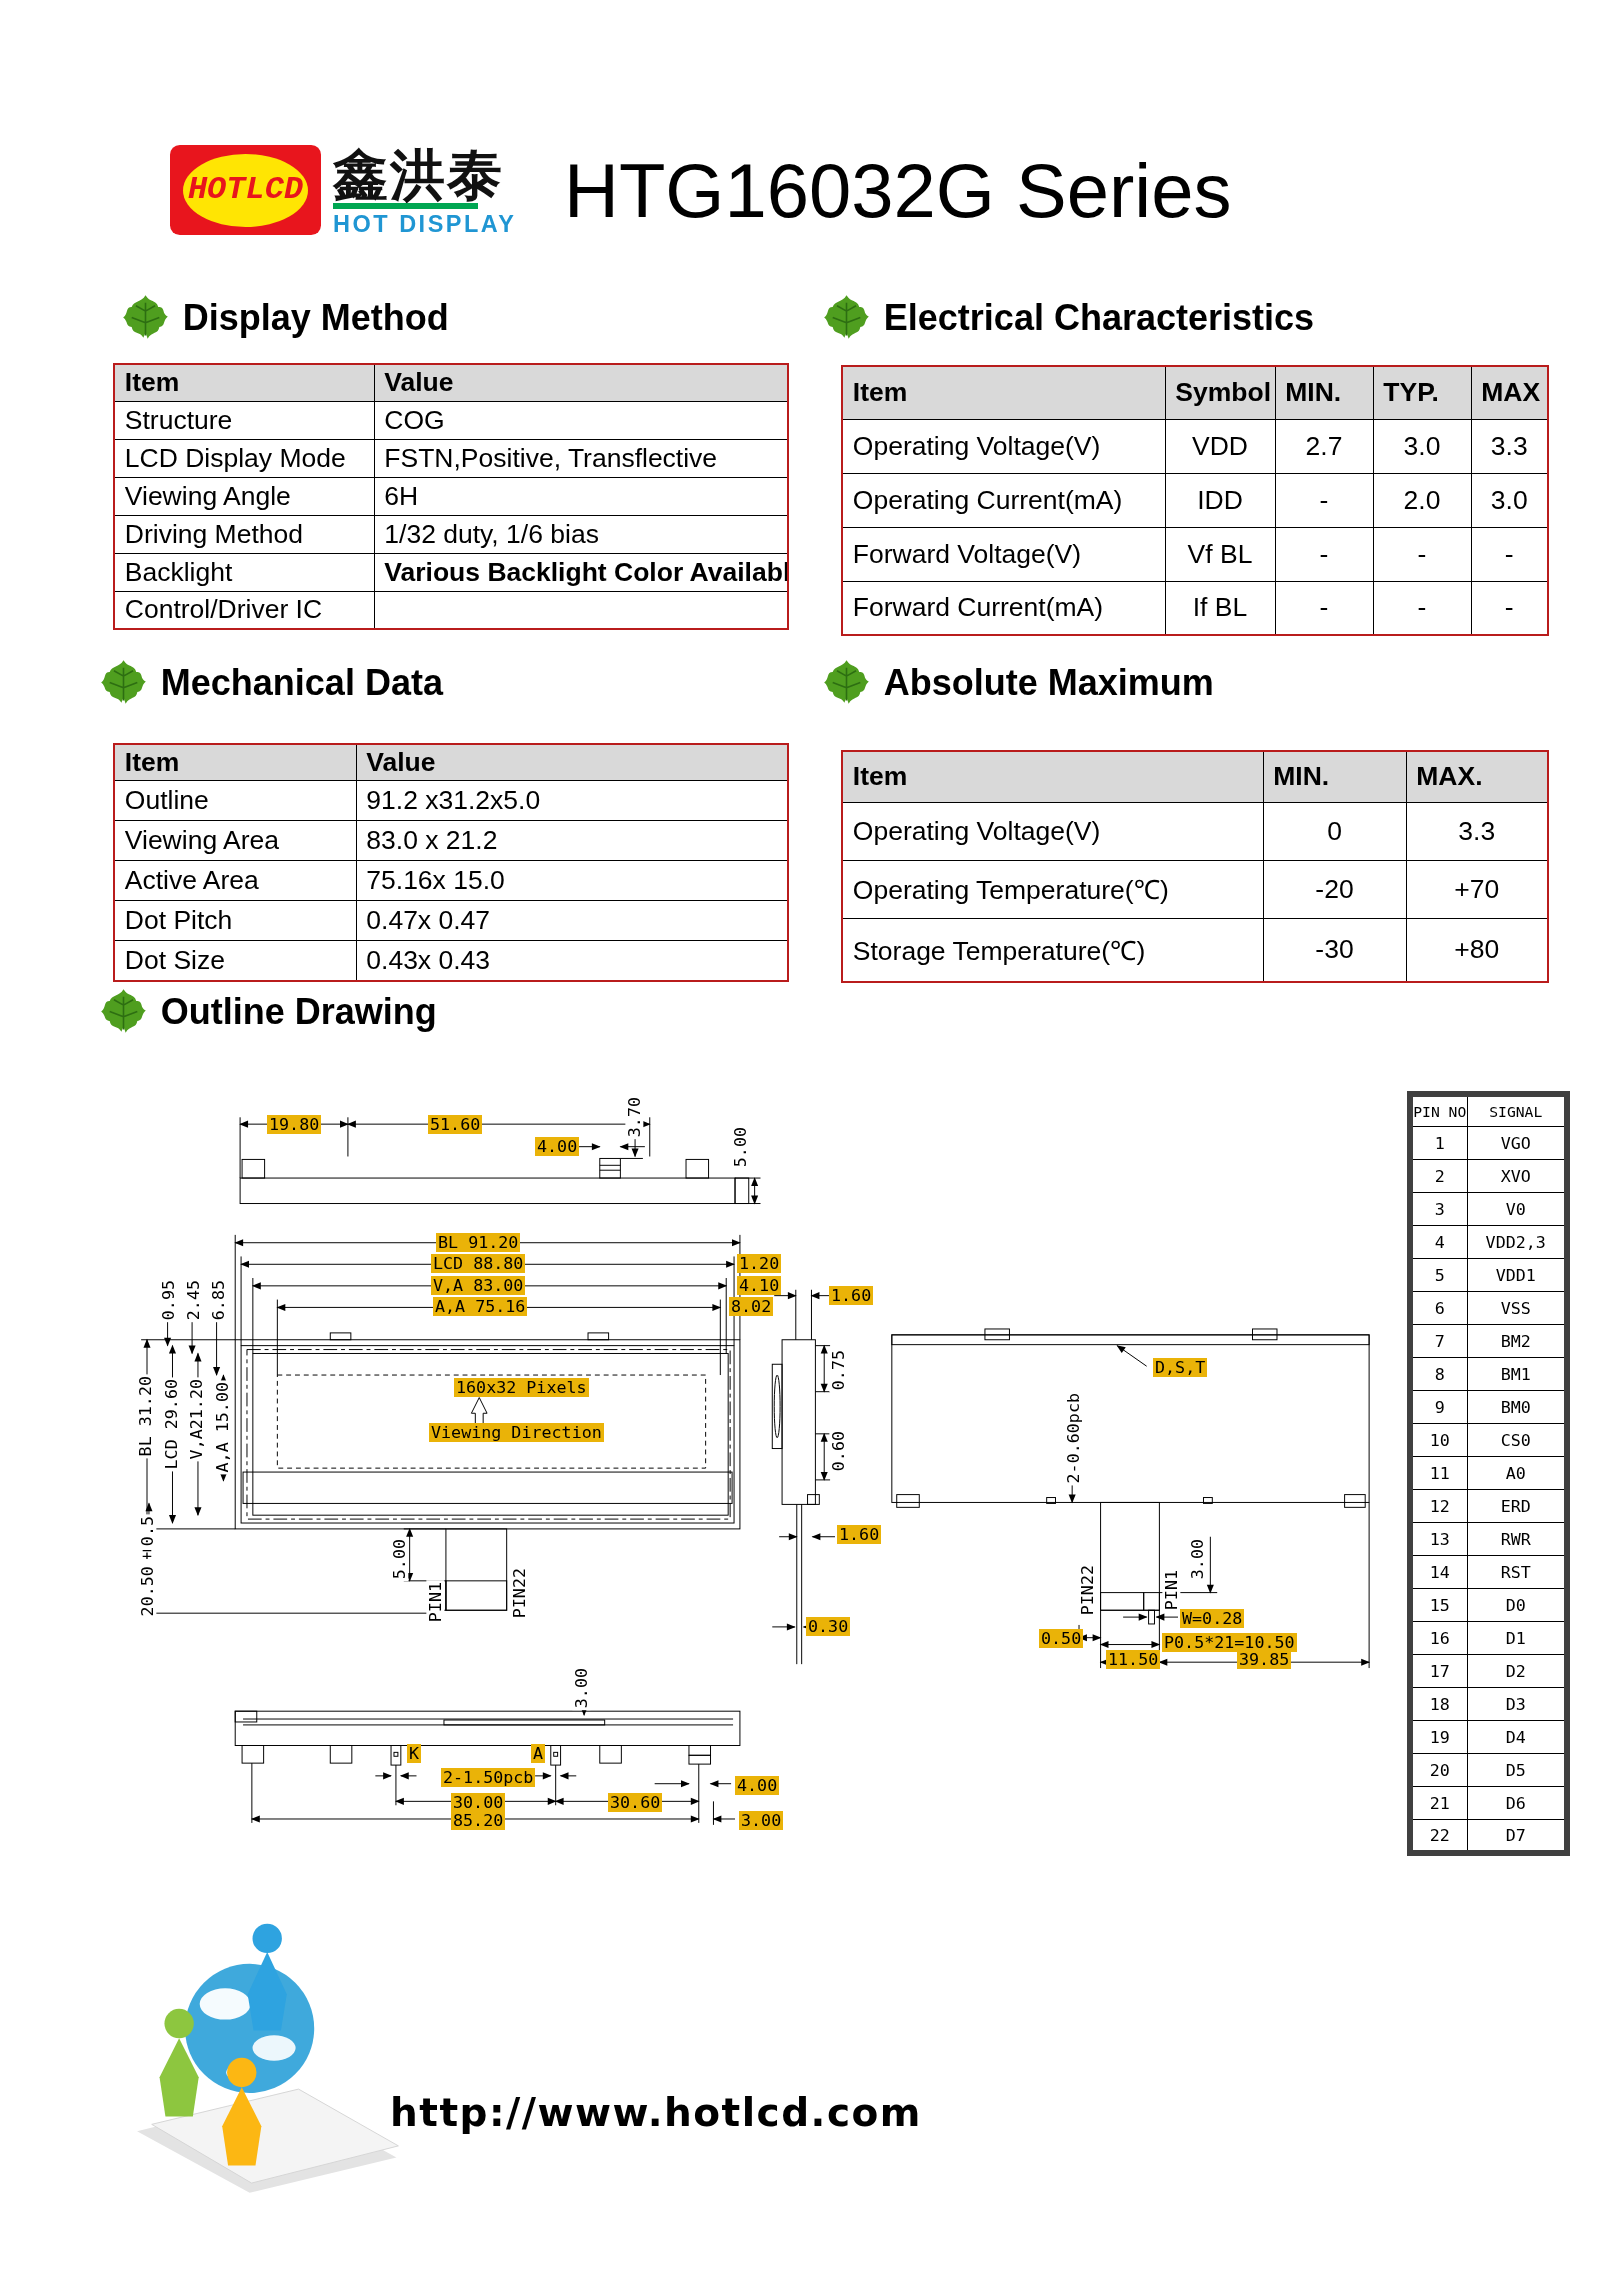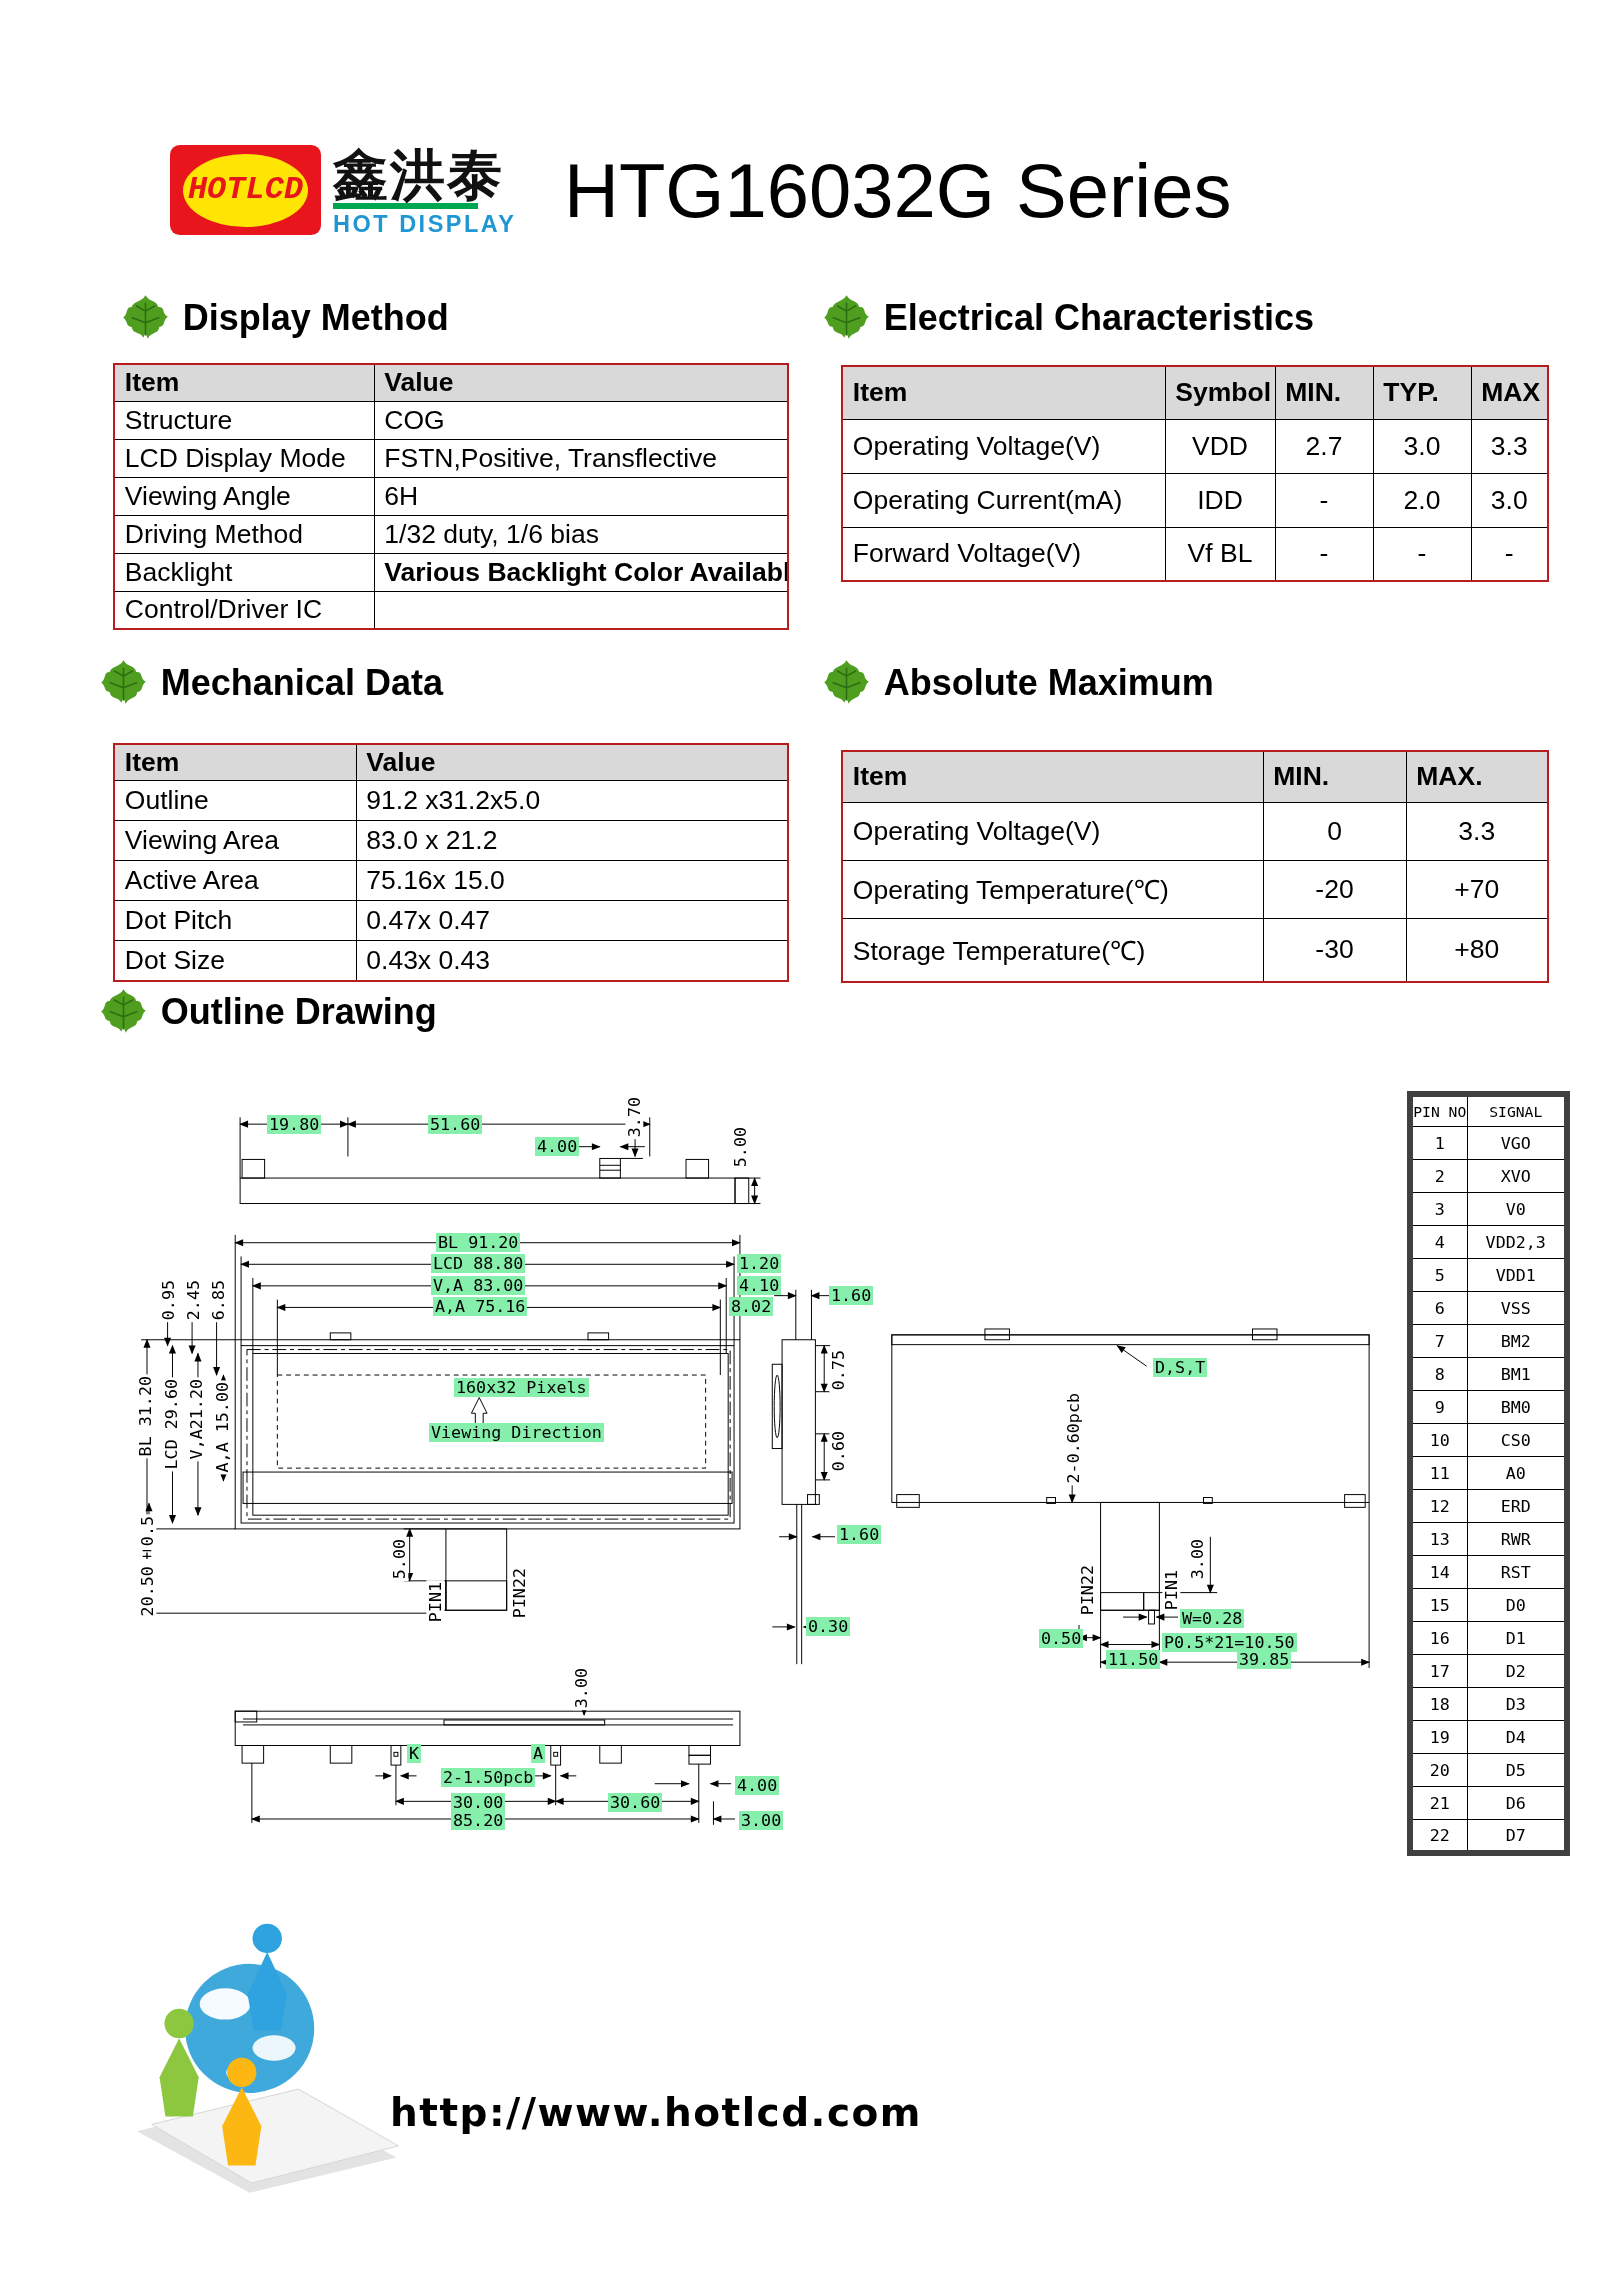--- a/index.html
+++ b/index.html
@@ -15,21 +15,21 @@
   .tbl th{background:#d9d9d9;text-align:left;font-weight:bold}
   .c{text-align:center}
   .thin{font-weight:normal;font-size:23.5px}
   .small-bold{font-weight:bold;font-size:22.5px}
   
   #drawing{position:absolute;left:0;top:1068px;width:1620px;height:863px}
   #drawing svg line{stroke:#000;stroke-width:1}
   #drawing svg rect{fill:none;stroke:#000;stroke-width:1}
   .oln{fill:#fff}
   .dim{position:absolute;font-family:"DejaVu Sans Mono","Liberation Mono",monospace;
-       font-size:16.7px;line-height:1.15;white-space:nowrap;background:#86efac;padding:0 2px}
+       font-size:16.7px;line-height:1.15;white-space:nowrap;background:#eab308;padding:0 2px}
   .vtext{position:absolute;font-family:"DejaVu Sans Mono","Liberation Mono",monospace;
        font-size:16.7px;line-height:1.1;white-space:nowrap;background:#fff;
        writing-mode:vertical-rl;transform:rotate(180deg);padding:2px 0}
   .pin-tbl{position:absolute;border-collapse:collapse;table-layout:fixed;border:6px solid #404040;
        font-family:"DejaVu Sans Mono","Liberation Mono",monospace;font-size:16.7px;background:#fff}
   .pin-tbl th,.pin-tbl td{border:1.5px solid #000;text-align:center;padding:0;font-weight:normal}
   .pin-tbl tr{height:33px}
   .pin-tbl th{font-size:14.7px}
   
   #logo-box{position:absolute;left:170px;top:145px;width:151px;height:90px;background:#e8151d;border-radius:9.8px}
@@ -157,20 +157,27 @@
   <tr style="height:54px">
         <td>Operating Current(mA)</td>
         <td class="c">IDD</td>
         <td class="c">-</td>
         <td class="c">2.0</td>
         <td class="c">3.0</td>
       </tr>
   <tr style="height:54px">
         <td>Forward Voltage(V)</td>
         <td class="c">Vf BL</td>
+        <td class="c">-</td>
+        <td class="c">-</td>
+        <td class="c">-</td>
+      </tr>
+  <tr style="height:54px">
+        <td>Forward Current(mA)</td>
+        <td class="c">If BL</td>
         <td class="c">-</td>
         <td class="c">-</td>
         <td class="c">-</td>
       </tr>
 </tbody>
   </table>
 
 <table class="tbl" style="left:113px;top:743px;width:676px">
   <colgroup>
       <col style="width:242px">

